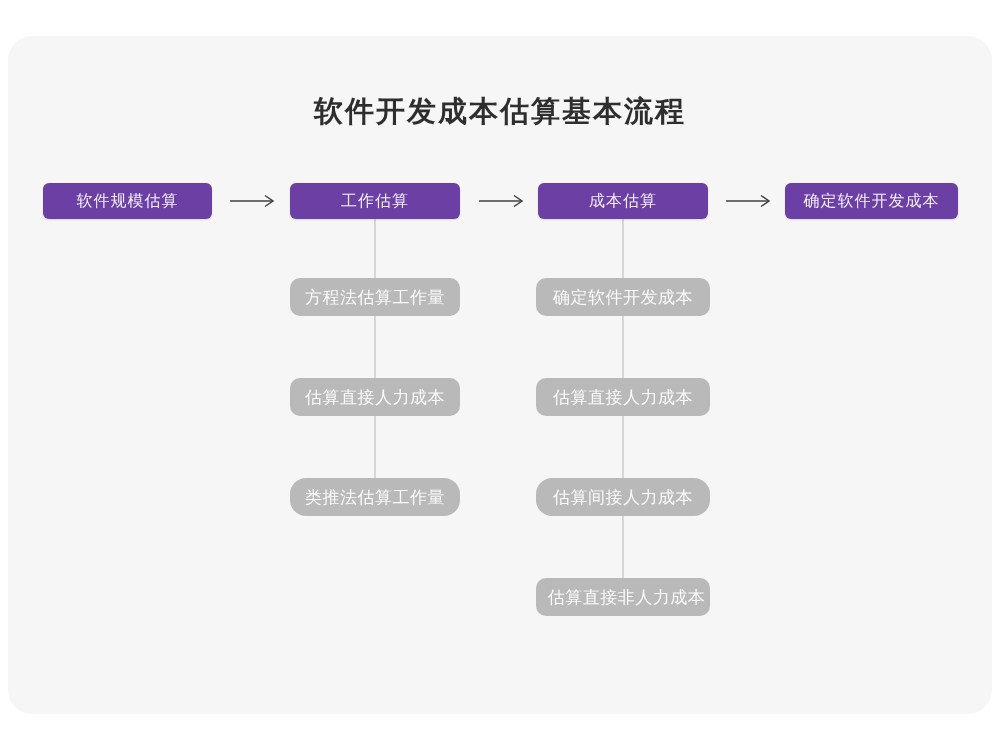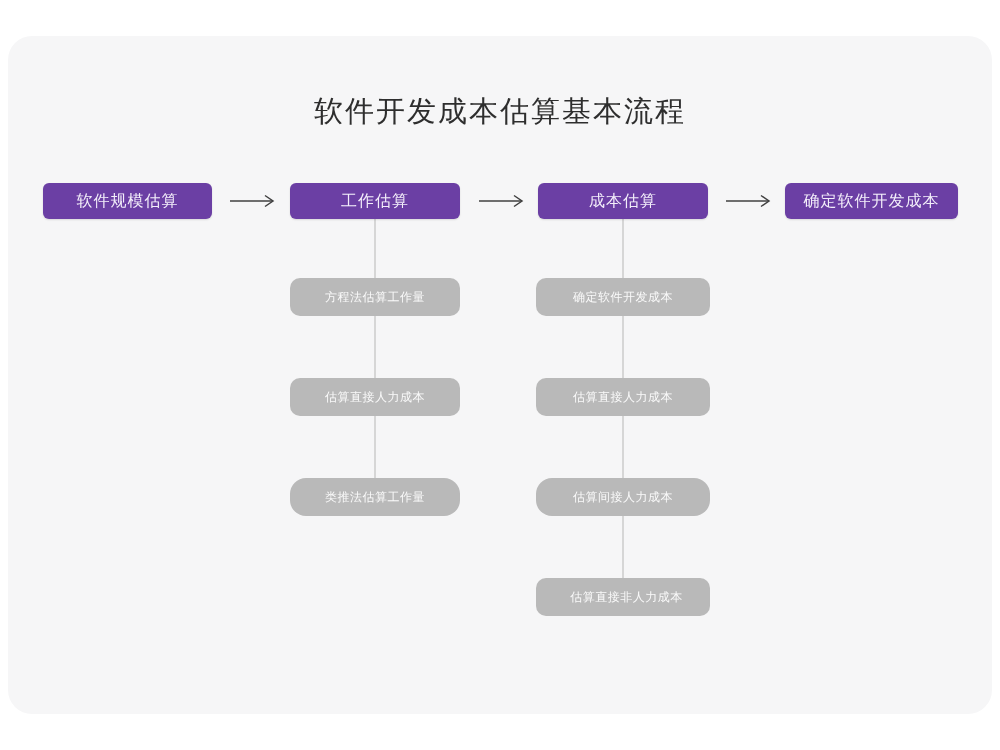--- a/index.html
+++ b/index.html
@@ -16,21 +16,21 @@
     width: 984px; height: 678px;
     background: #f6f6f7;
     border-radius: 24px;
   }
   .diagram-title {
     position: absolute;
     left: 0; right: 0;
     top: 56px;
     text-align: center;
     font-size: 29px;
-    font-weight: 400;
+    font-weight: 700;
     letter-spacing: 2px;
     color: #2e2e2e;
   }
   .stage-node {
     position: absolute;
     height: 36px;
     background: #6b3fa4;
     border-radius: 6px;
     color: #f3eefa;
     font-size: 16px;
@@ -62,21 +62,21 @@
   }
   .connector-2 { left: 366px; top: 183px; height: 259px; }
   .connector-3 { left: 614px; top: 183px; height: 359px; }
 
   .sub-node {
     position: absolute;
     height: 38px;
     background: #b9b9b9;
     border-radius: 10px;
     color: #fafafa;
-    font-size: 12px;
+    font-size: 17px;
     letter-spacing: 0.5px;
     display: flex;
     align-items: center;
     justify-content: center;
     white-space: nowrap;
   }
   .col-effort { left: 282px; width: 170px; }
   .col-cost   { left: 528px; width: 174px; }
   .row-1 { top: 242px; }
   .row-2 { top: 342px; }

